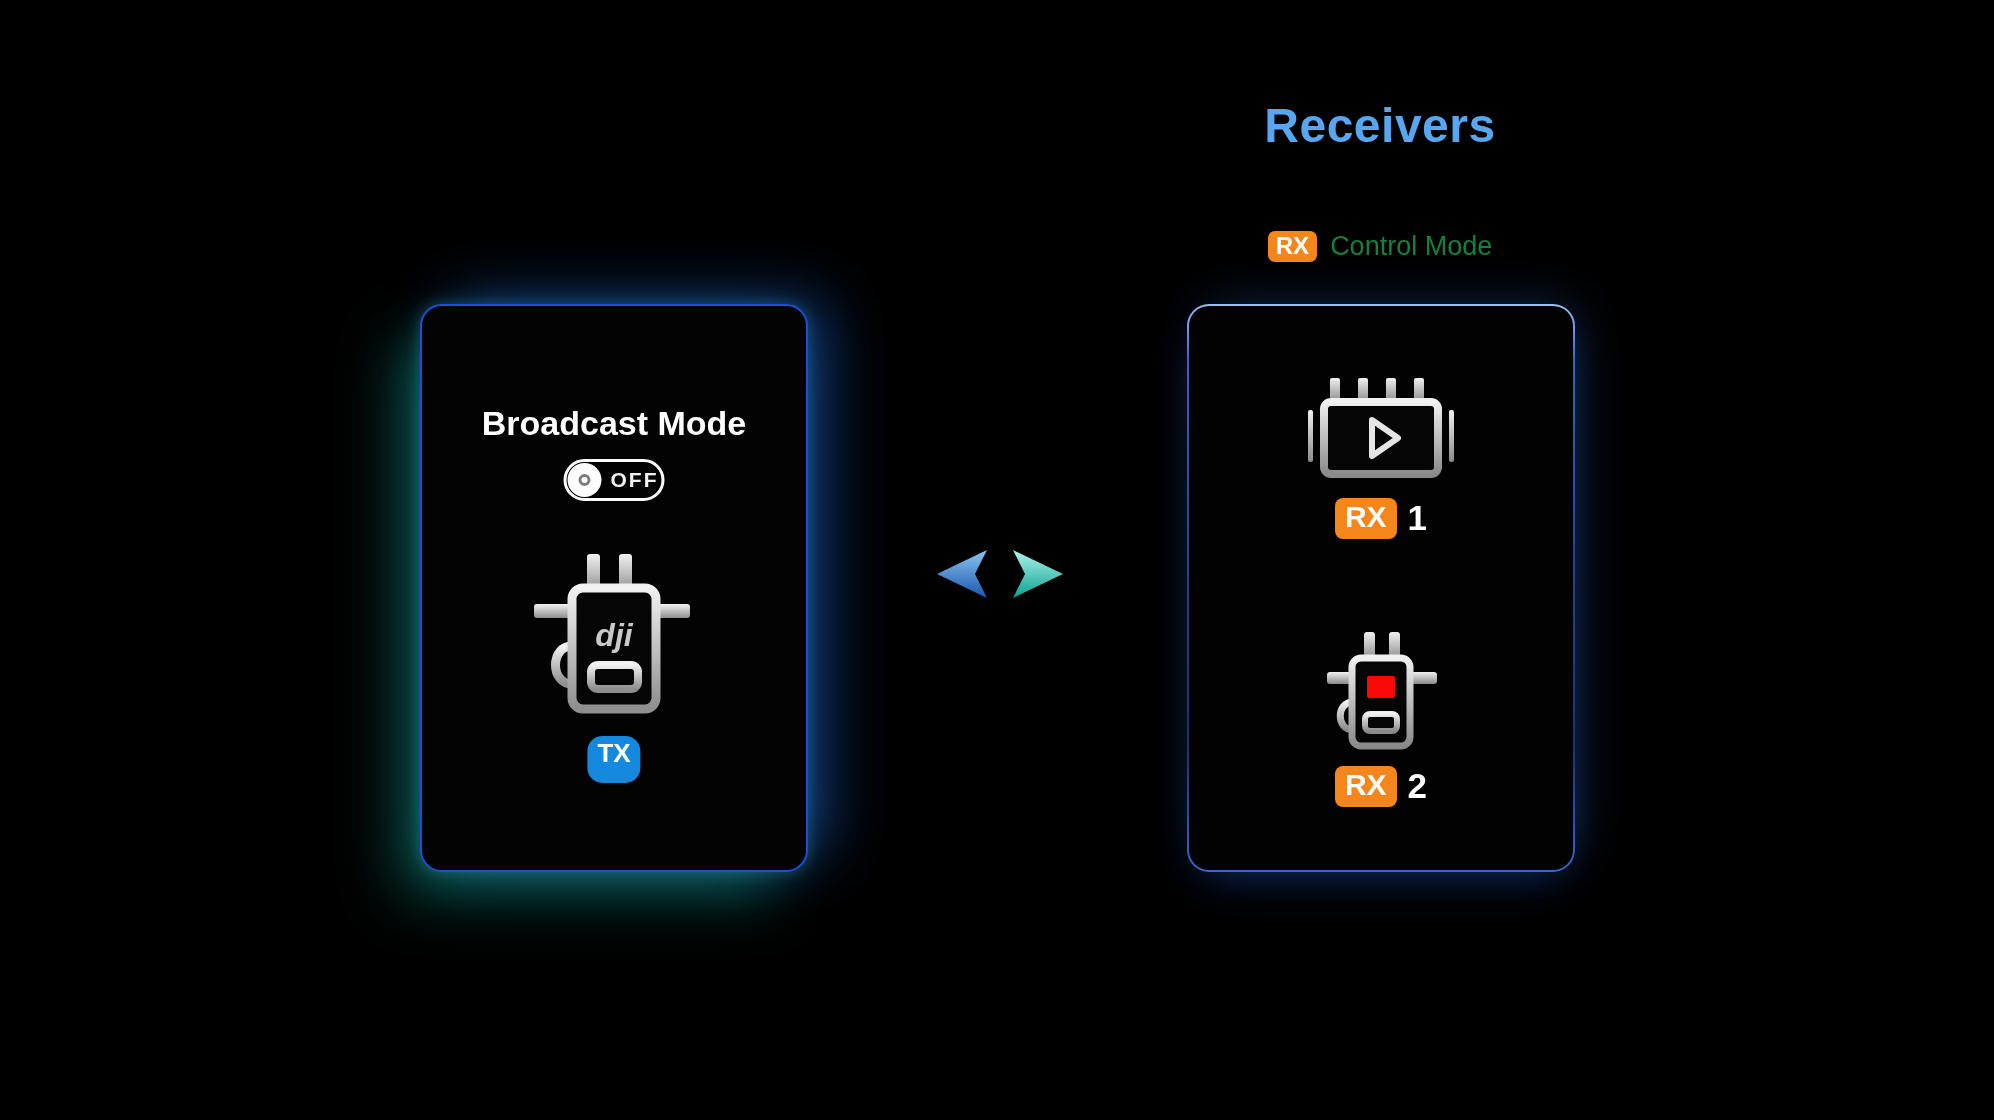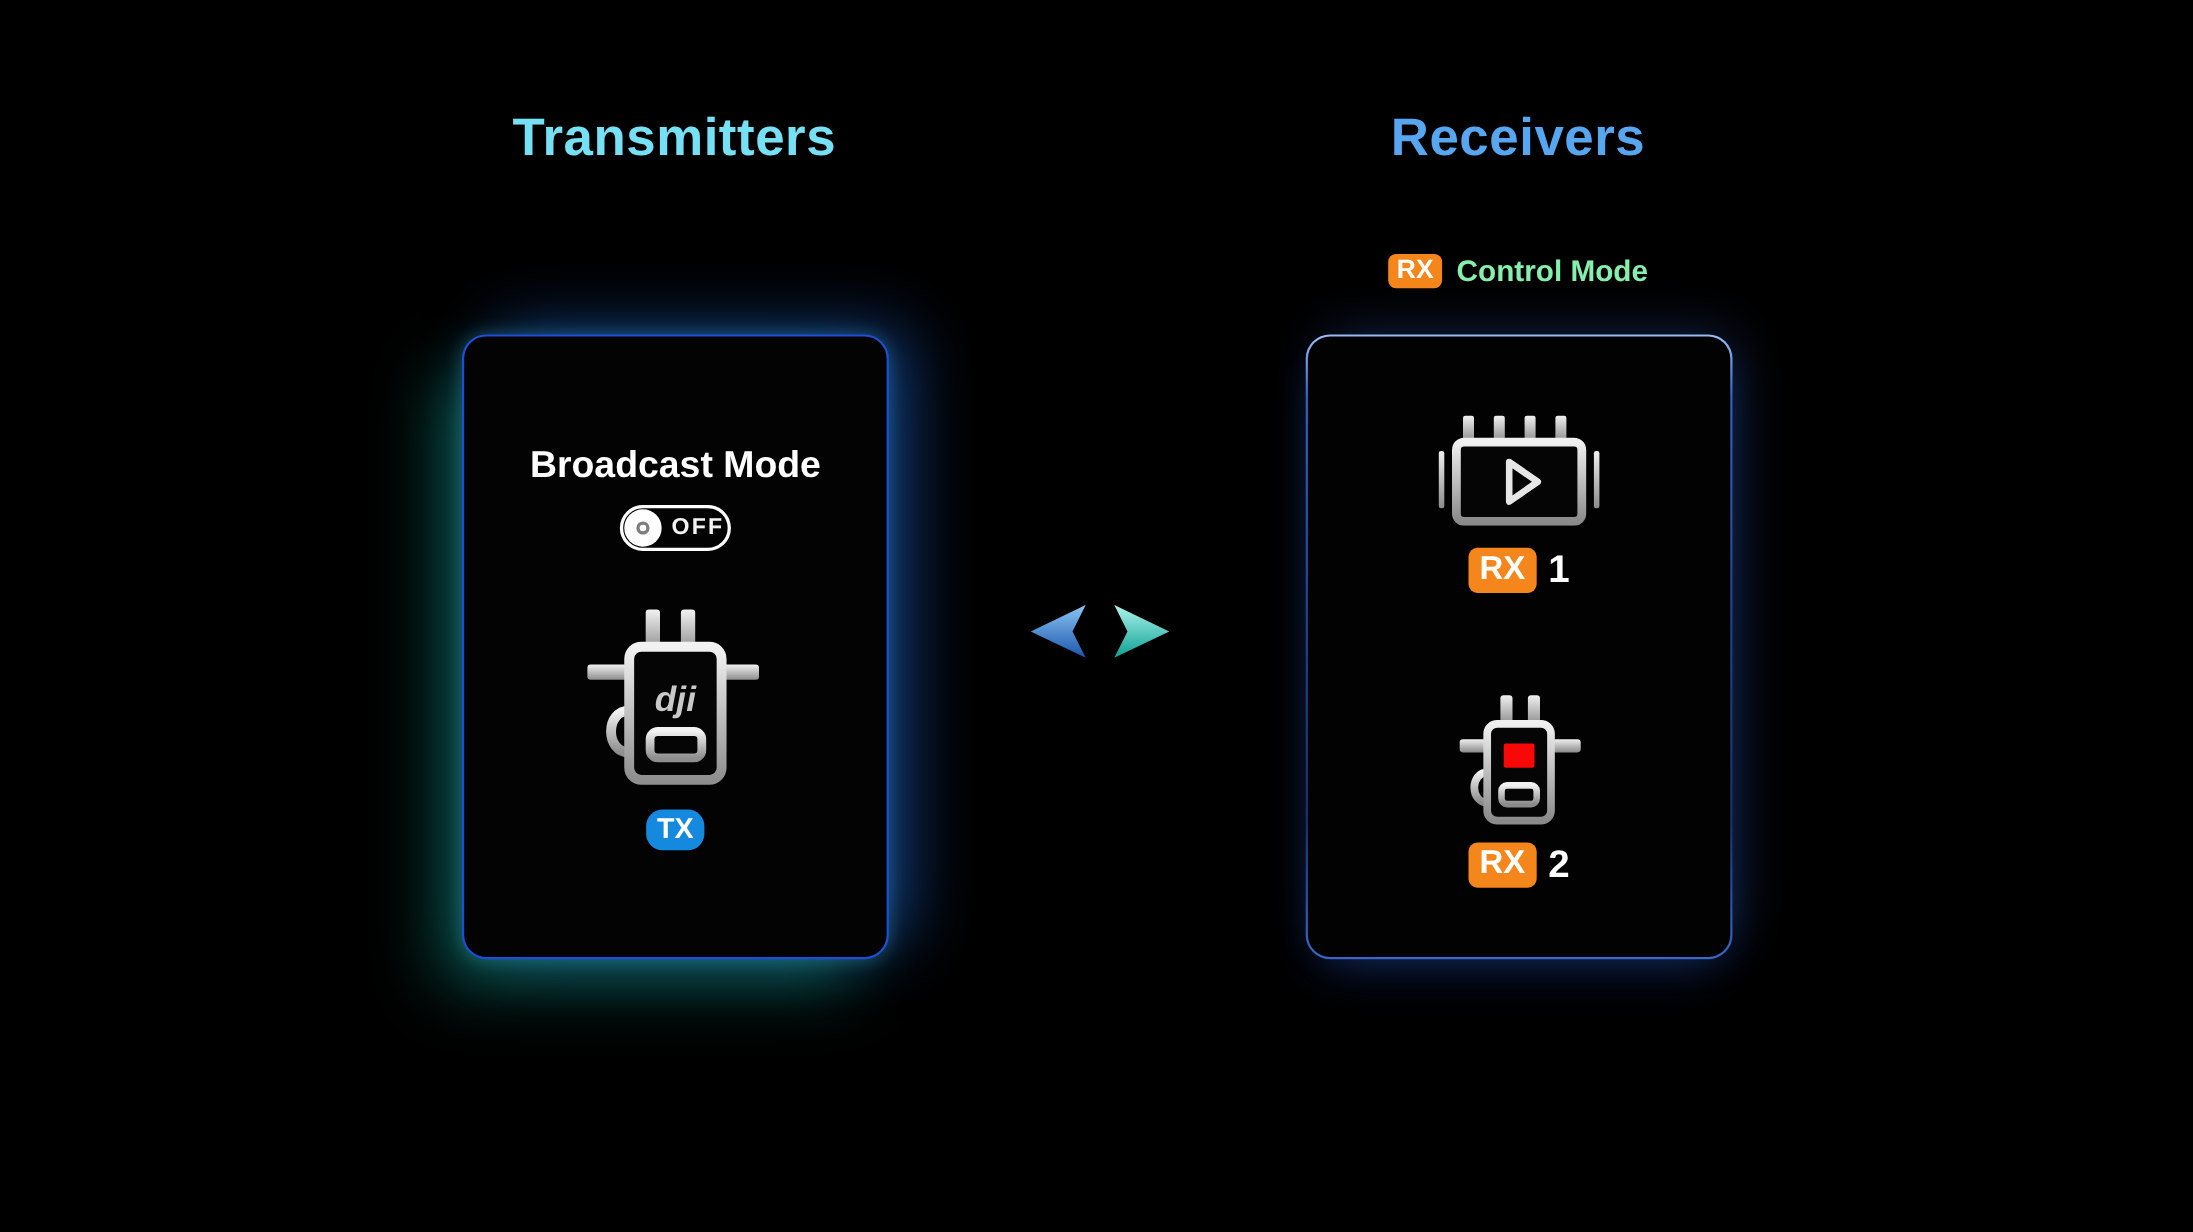--- a/index.html
+++ b/index.html
@@ -42,23 +42,23 @@
   .mode-badge {
     background: #f5861b;
     color: #fff;
     font-size: 24px;
     font-weight: 700;
     border-radius: 7px;
     padding: 2px 8px 3px;
     line-height: 1.1;
   }
   .mode-label {
-    color: #86efac;
+    color: #15803d;
     font-size: 27px;
-    font-weight: 700;
+    font-weight: 400;
   }
 
   
   .card {
     position: absolute;
     top: 304px;
     width: 388px;
     height: 568px;
     border-radius: 22px;
     background: #030303;
@@ -152,21 +152,21 @@
     color: #fff;
     font-weight: 700;
     text-align: center;
     line-height: 1.25;
   }
   .tx-badge {
     top: 430px;
     background: #1489dd;
     font-size: 26px;
     border-radius: 15px;
-    padding: 1px 10px 3px;
+    padding: 1px 10px 13px;
   }
 
   
   .rx1-icon { position: absolute; top: 70px; left: 50%; transform: translateX(-50%); }
   .rx2-icon { position: absolute; top: 324px; left: 50%; transform: translateX(-50%); }
   .rx-label-row {
     position: absolute;
     left: 0;
     width: 100%;
     display: flex;
@@ -211,21 +211,20 @@
     font-size: 31px;
     font-weight: 600;
     letter-spacing: 0.2px;
   }
 </style>
 </head>
 <body>
 
 <div class="canvas">
 
-  <div class="col-title title-tx">Transmitters</div>
   <div class="col-title title-rx">Receivers</div>
 
   <div class="mode-row">
     <span class="mode-badge">RX</span>
     <span class="mode-label">Control Mode</span>
   </div>
 
   <div class="card card-tx">
     <div class="broadcast-label">Broadcast Mode</div>
 

